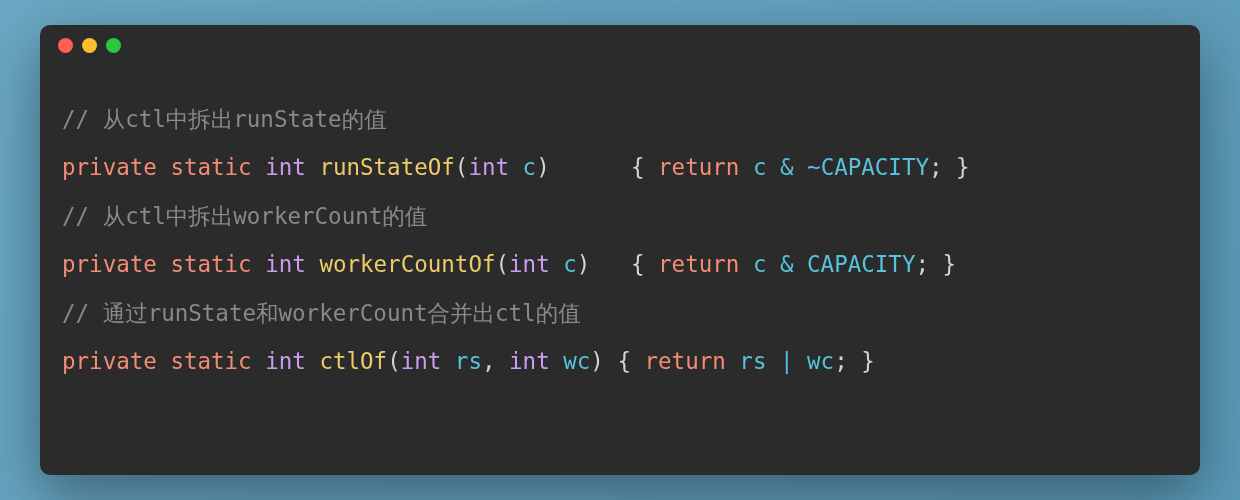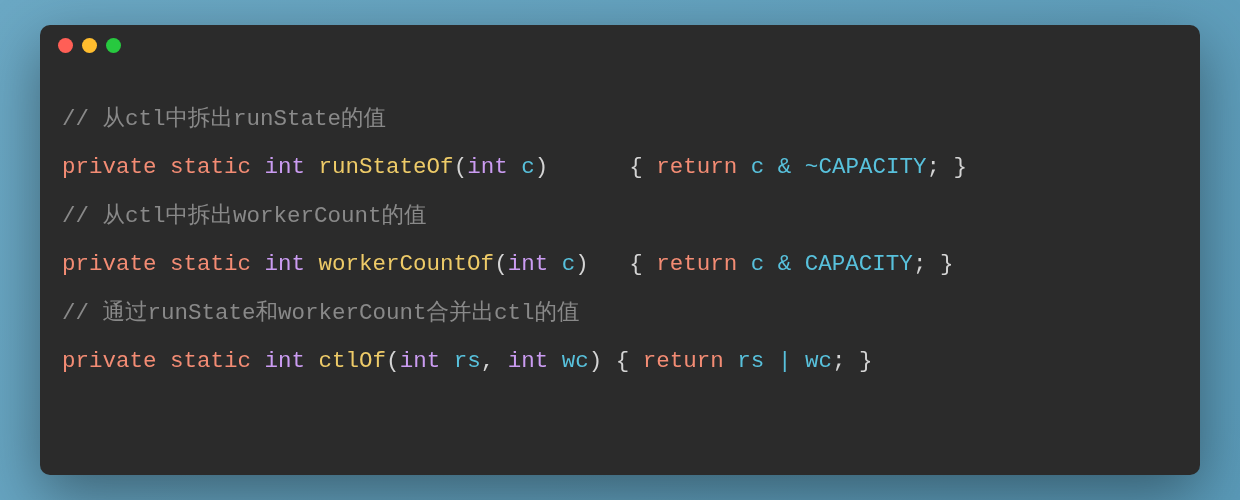--- a/index.html
+++ b/index.html
@@ -42,21 +42,20 @@
     .dot-red { background: #ff5f56; }
     .dot-yellow { background: #ffbd2e; }
     .dot-green { background: #27c93f; }
     .code-area {
       padding: 30px 22px;
       font-size: 22.5px;
       line-height: 2.15;
       white-space: pre;
       color: #d4d4d4;
       overflow: hidden;
-      font-family: Liberation Mono, monospace;
     }
     .comment { color: #898989; }
     .keyword { color: #f38c74; }
     .type { color: #cb9cf2; }
     .method { color: #eecb68; }
     .param { color: #58c1dc; }
     .constant { color: #58c1dc; }
     .paren { color: #d4d4d4; }
     .brace { color: #d4d4d4; }
     .op { color: #58c1dc; }

